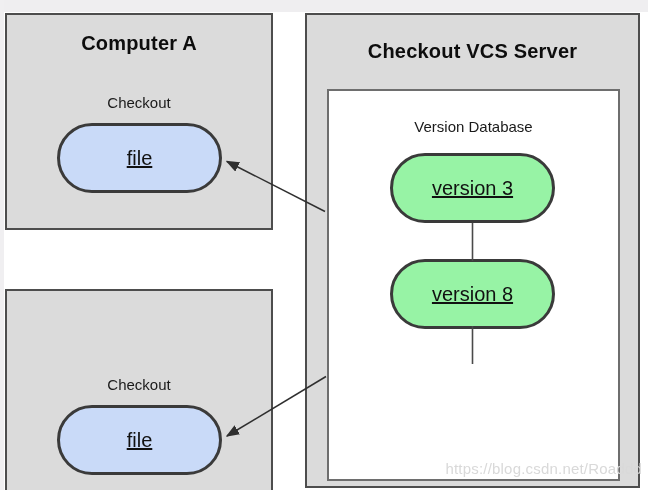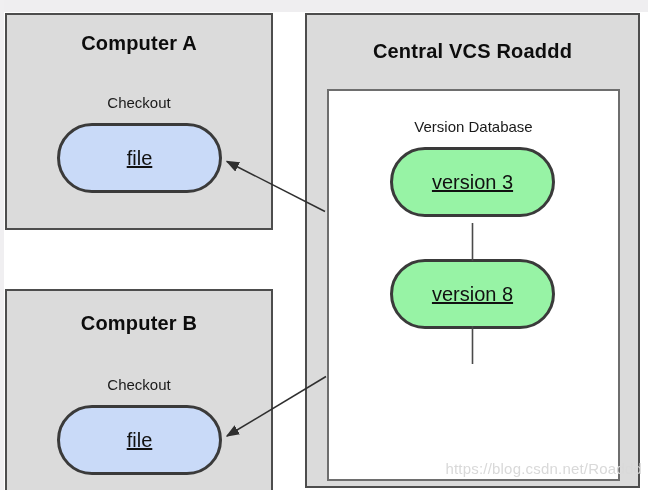--- a/index.html
+++ b/index.html
@@ -90,34 +90,33 @@
 
   <div class="panel" style="left:5px; top:13px; width:264px; height:213px;">
     <div class="panel-title" style="top:17px;">Computer A</div>
     <div class="small-label" style="top:79px;">Checkout</div>
     <div class="pill blue" style="left:50px; top:108px;">
       <span>file</span>
     </div>
   </div>
 
   <div class="panel" style="left:5px; top:289px; width:264px; height:205px;">
-    <div class="panel-title" style="top:21px;">Computer B</div>
     <div class="small-label" style="top:85px;">Checkout</div>
     <div class="pill blue" style="left:50px; top:114px;">
       <span>file</span>
     </div>
   </div>
 
   <div class="panel" style="left:305px; top:13px; width:331px; height:471px;">
-    <div class="panel-title" style="top:25px;">Central VCS Roaddd</div>
+    <div class="panel-title" style="top:25px;">Checkout VCS Server</div>
 
     <div class="db-box">
       <div class="small-label" style="top:27px;">Version Database</div>
 
-      <div class="pill green" style="left:61px; top:56px;">
+      <div class="pill green" style="left:61px; top:62px;">
         <span>version 3</span>
       </div>
 
       <div class="pill green" style="left:61px; top:168px;">
         <span>version 8</span>
       </div>
 
     </div>
   </div>
 

